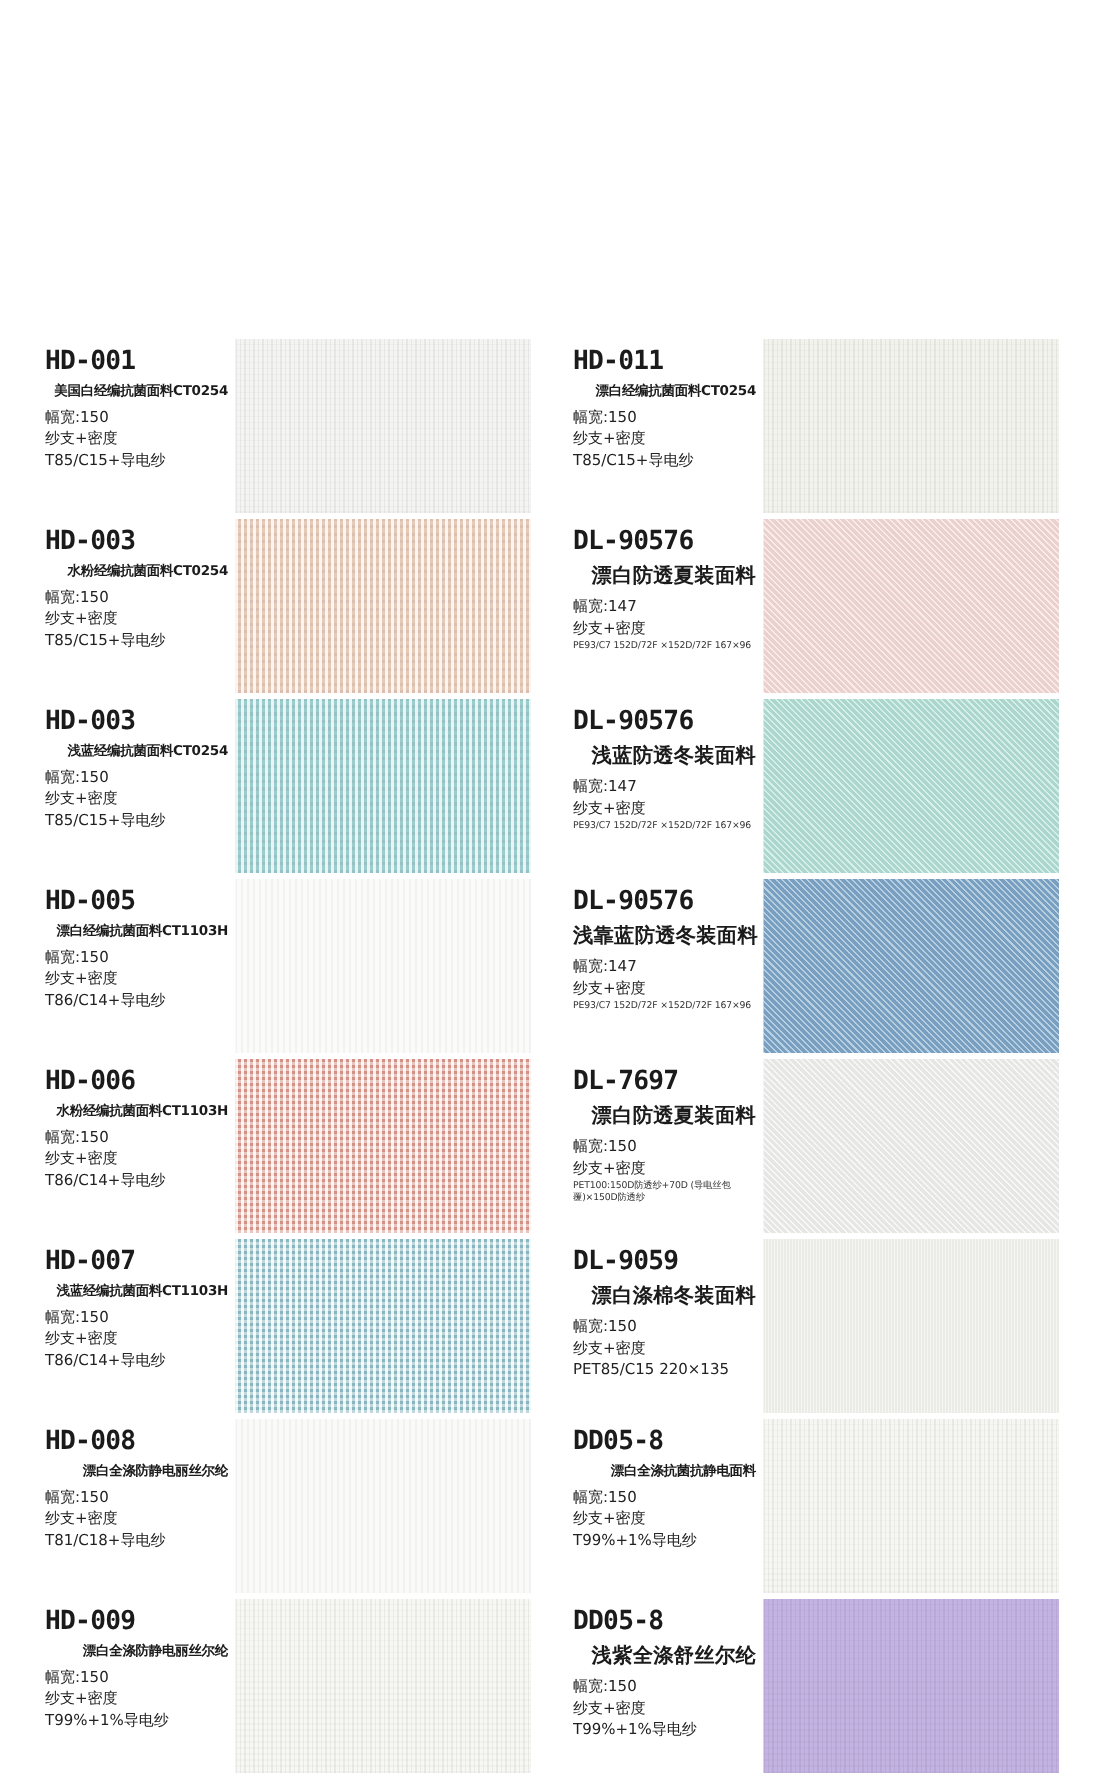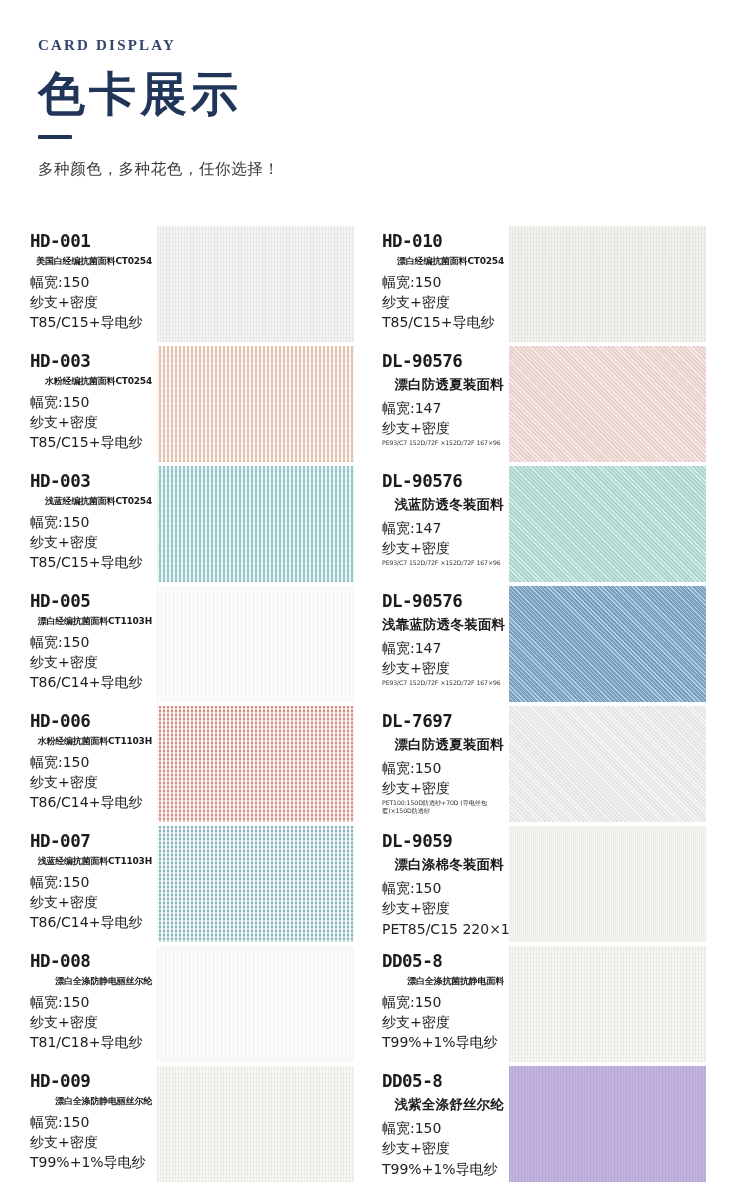--- a/index.html
+++ b/index.html
@@ -80,21 +80,21 @@
     white-space:nowrap;
     font-family:"DejaVu Sans",sans-serif;
     text-align:right;
   }
   .name.big{
     font-size:13.5px;
     letter-spacing:.2px;
     margin-bottom:5px;
   }
   .spec{
-    font-size:14px;
+    font-size:10px;
     color:#222;
     line-height:1.45;
     font-family:"DejaVu Sans",sans-serif;
     white-space:nowrap;
   }
   .spec.tiny{
     font-size:6.2px;
     line-height:1.35;
     letter-spacing:-.1px;
     color:#333;
@@ -154,41 +154,35 @@
       repeating-linear-gradient(90deg,
         rgba(0,0,0,.045) 0px, rgba(0,0,0,.045) 1px,
         rgba(255,255,255,0) 1px, rgba(255,255,255,0) 2px);
   }
 </style>
 </head>
 <body>
 
 <div class="page">
 
-  <div class="header">
-    <div class="eyebrow">CARD DISPLAY</div>
-    <div class="big-title">色卡展示</div>
-    <div class="rule"></div>
-    <div class="subtitle">多种颜色，多种花色，任你选择！</div>
-  </div>
 
   <div class="grid" id="card-grid">
       <div class="card">
         <div class="info">
           <div class="code">HD-001</div>
           <div class="name">美国白经编抗菌面料CT0254</div>
           <div class="spec">幅宽:150</div>
           <div class="spec">纱支+密度</div>
           <div class="spec">T85/C15+导电纱</div>
         </div>
         <div class="swatch tex-vstripe" style="background-color: rgb(244, 244, 242);"></div>
       </div>
       <div class="card">
         <div class="info">
-          <div class="code">HD-010</div>
+          <div class="code">HD-011</div>
           <div class="name">漂白经编抗菌面料CT0254</div>
           <div class="spec">幅宽:150</div>
           <div class="spec">纱支+密度</div>
           <div class="spec">T85/C15+导电纱</div>
         </div>
         <div class="swatch tex-vstripe" style="background-color: rgb(243, 243, 238);"></div>
       </div>
       <div class="card">
         <div class="info">
           <div class="code">HD-003</div>

